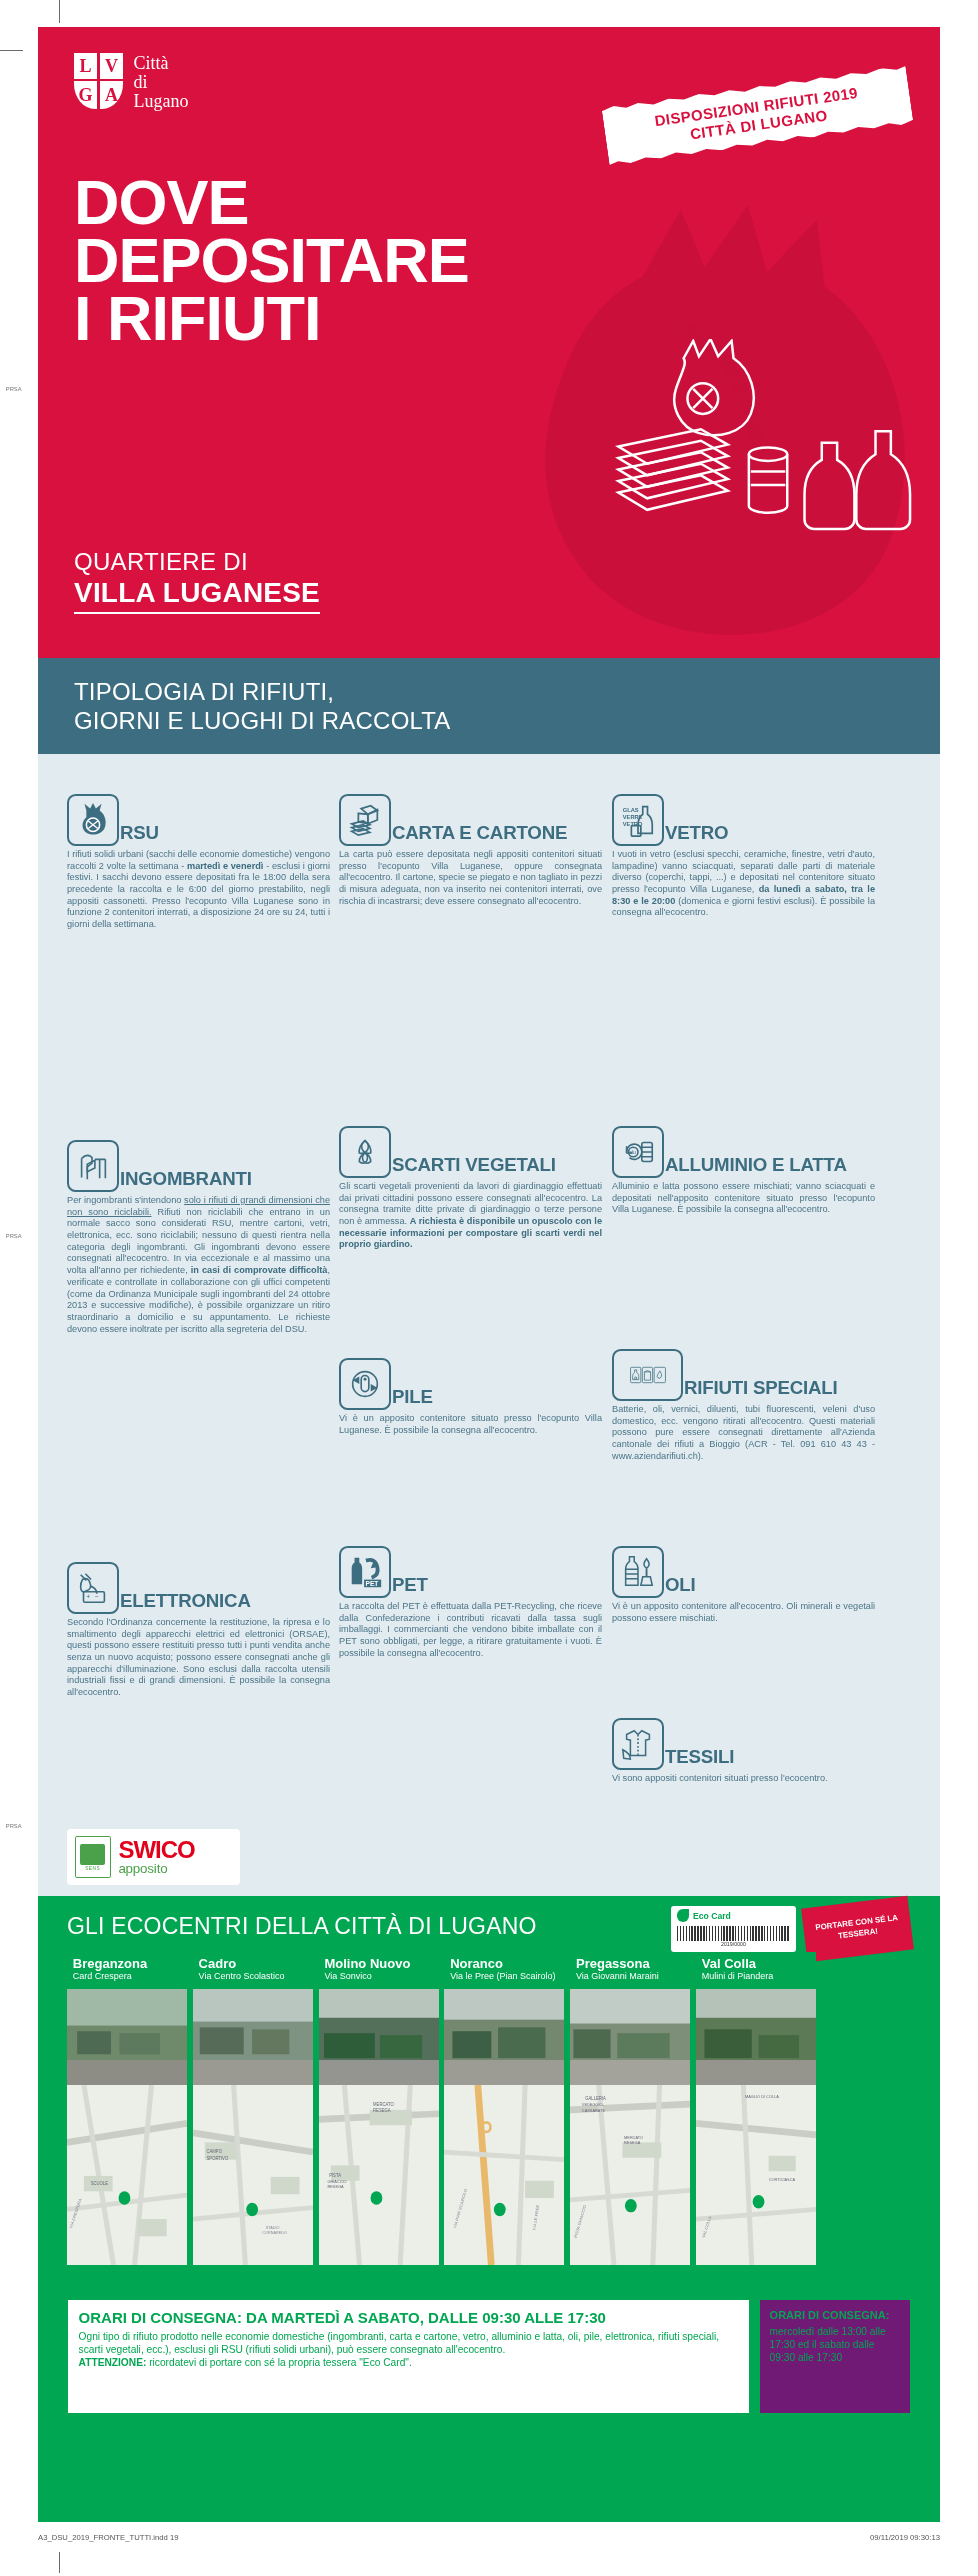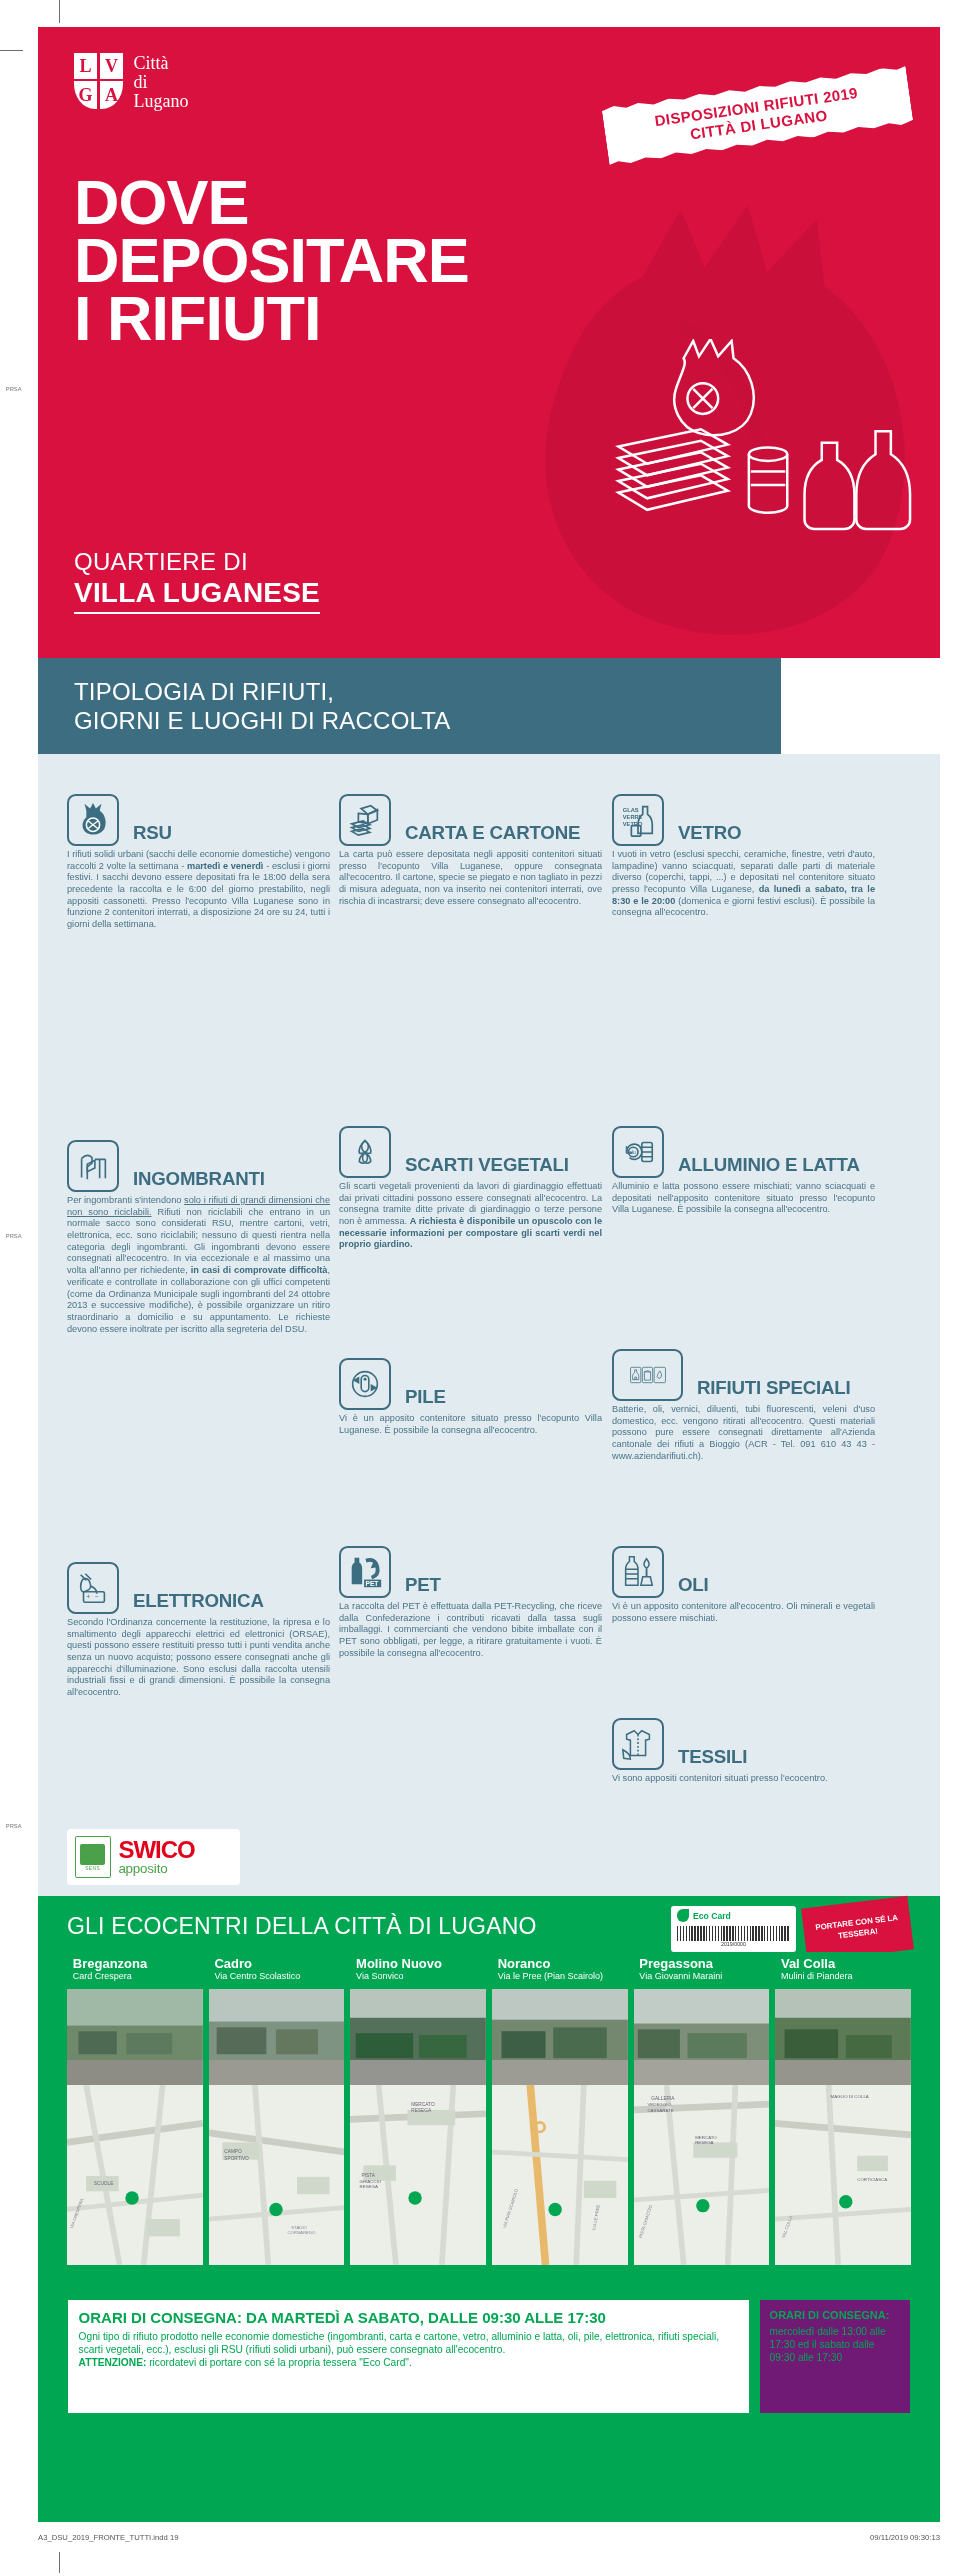--- a/index.html
+++ b/index.html
@@ -61,35 +61,35 @@
   .stamp {
     position:absolute; left:566px; top:59px; width:307px; height:59px;
     background:#fff; transform:rotate(-8deg);
     display:flex; flex-direction:column; align-items:center; justify-content:center;
     color:#d8113f; font-weight:bold; font-size:15px; line-height:17.3px; letter-spacing:0.4px;
     clip-path: polygon(0% 6%,4% 0%,8% 6%,12% 1%,17% 7%,22% 1%,27% 6%,32% 0%,37% 6%,42% 1%,47% 7%,52% 1%,57% 6%,62% 0%,67% 6%,72% 1%,77% 7%,82% 1%,87% 6%,92% 0%,97% 6%,100% 2%,100% 94%,96% 100%,92% 94%,87% 99%,82% 93%,77% 99%,72% 94%,67% 100%,62% 94%,57% 99%,52% 93%,47% 99%,42% 94%,37% 100%,32% 94%,27% 99%,22% 93%,17% 99%,12% 94%,7% 100%,3% 94%,0% 98%);
   }
 
   
   .band {
-    position:absolute; left:0; top:631px; width:743px; height:96px;
+    position:absolute; left:0; top:631px; width:902px; height:96px;
     background:#3d6d80; color:#fff;
     font-size:24px; line-height:29px; padding:19px 0 0 36px; letter-spacing:0.2px;
   }
 
   
   .body-area {
     position:absolute; left:0; top:727px; width:902px; height:1142px;
     background:#e2ebef;
   }
   .c1 { left:29px; } .c2 { left:301px; } .c3 { left:574px; }
 
   .block { position:absolute; width:263px; }
 
-  .blk-head { display:flex; align-items:flex-end; gap:14px; }
+  .blk-head { display:flex; align-items:flex-end; gap:1px; }
   .ico {
     width:52px; height:52px; flex:0 0 52px;
     border:2.3px solid #3d6d80; border-radius:8.6px;
     display:flex; align-items:center; justify-content:center;
   }
   .ico svg { width:38px; height:38px; display:block; }
   .blk-title {
     font-size:18.7px; font-weight:bold; color:#3d6d80; letter-spacing:-0.2px;
     padding-bottom:1.9px; white-space:nowrap;
   }
@@ -131,21 +131,21 @@
   .ecocard .ec-bars { margin-top:3.8px; height:15.4px; background:repeating-linear-gradient(90deg,#333 0 1.4px,#fff 1.4px 2.9px); }
   .ecocard .ec-num { font-size:5.3px; color:#333; text-align:center; }
   .ecoflag {
     position:absolute; right:29px; top:5.8px; width:107px; height:54px;
     background:#d8113f; color:#fff; transform:rotate(-7deg);
     font-size:7.9px; font-weight:bold; line-height:10.6px; text-align:center;
     display:flex; align-items:center; justify-content:center; padding:2.9px;
   }
 
   .ecogrid { position:absolute; left:29px; top:56px; width:844px; display:flex; gap:5.8px; }
-  .ecocol { width:136px; background:#ffffff; }
+  .ecocol { width:120px; background:#ffffff; }
   .ecohead { background:#00a651; color:#fff; padding:4.8px 5.8px 5.8px; }
   .ecohead .en { font-size:13px; font-weight:bold; line-height:14.4px; }
   .ecohead .ea { font-size:9px; line-height:11.5px; }
   .ecophoto { height:96px; width:100%; display:block; }
   .ecomap { height:180px; width:100%; display:block; }
 
   .orari {
     position:absolute; left:29px; top:403px; width:683px; height:115px;
     background:#fff; border:1.9px solid #00a651; padding:8.6px 10.6px;
   }

